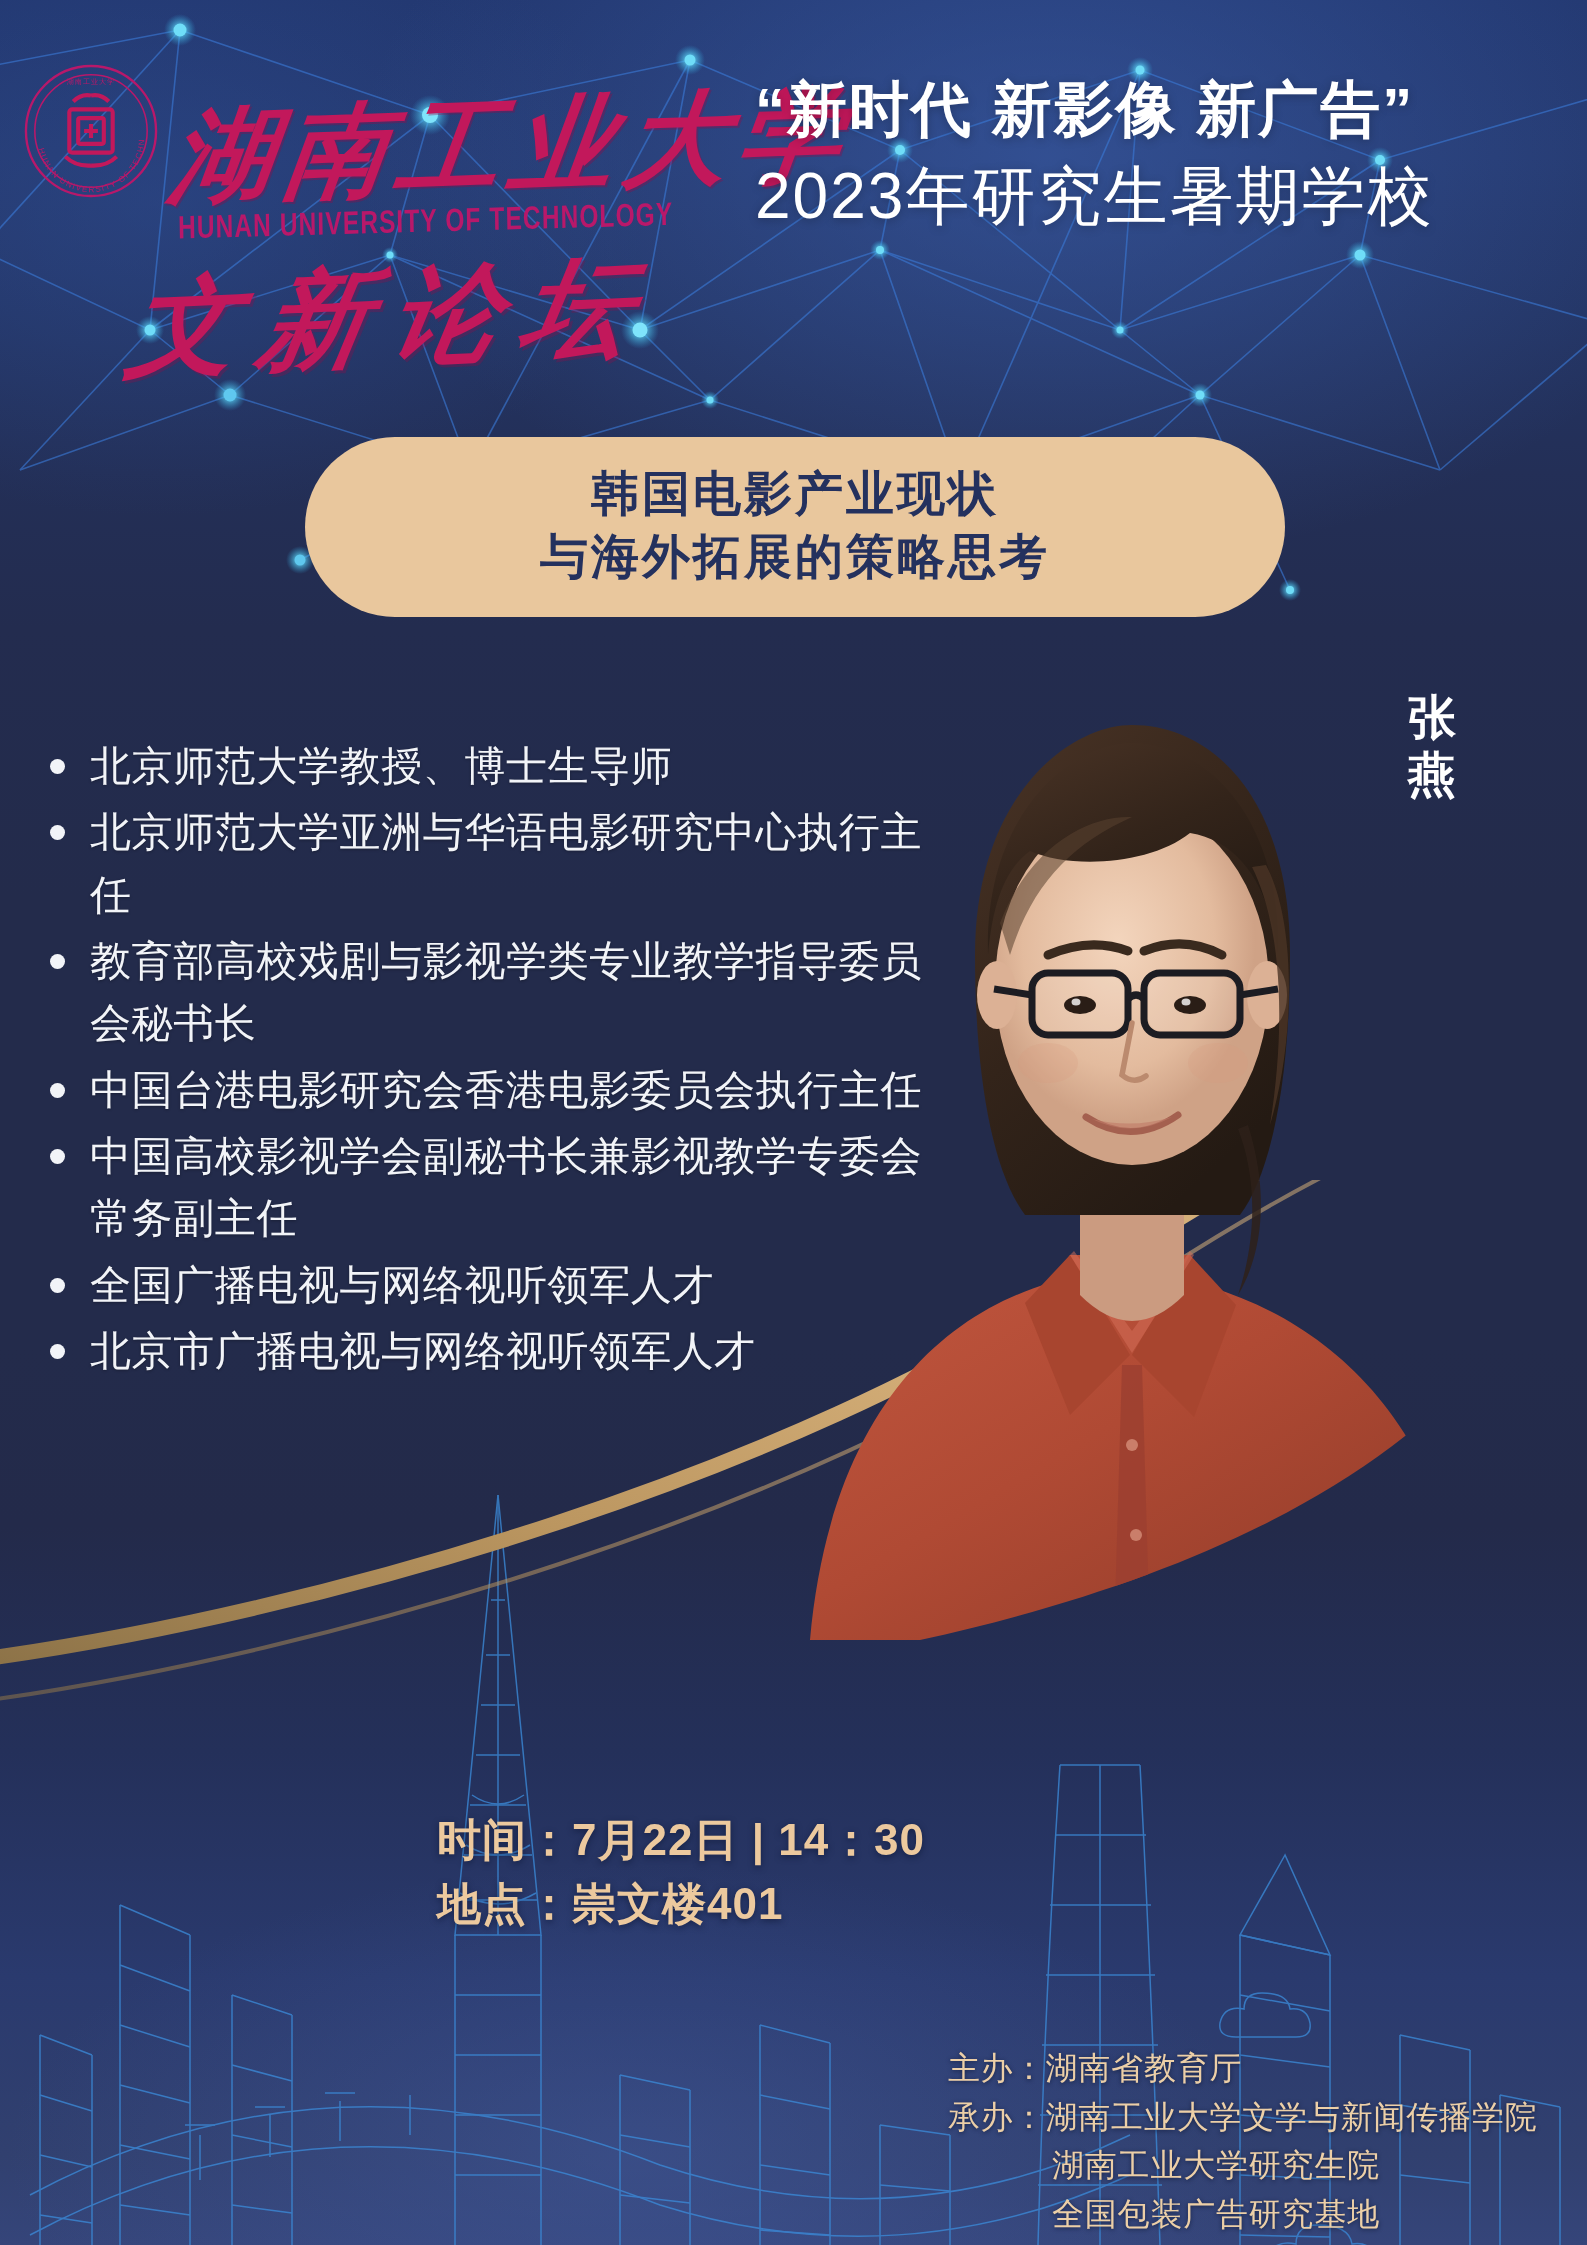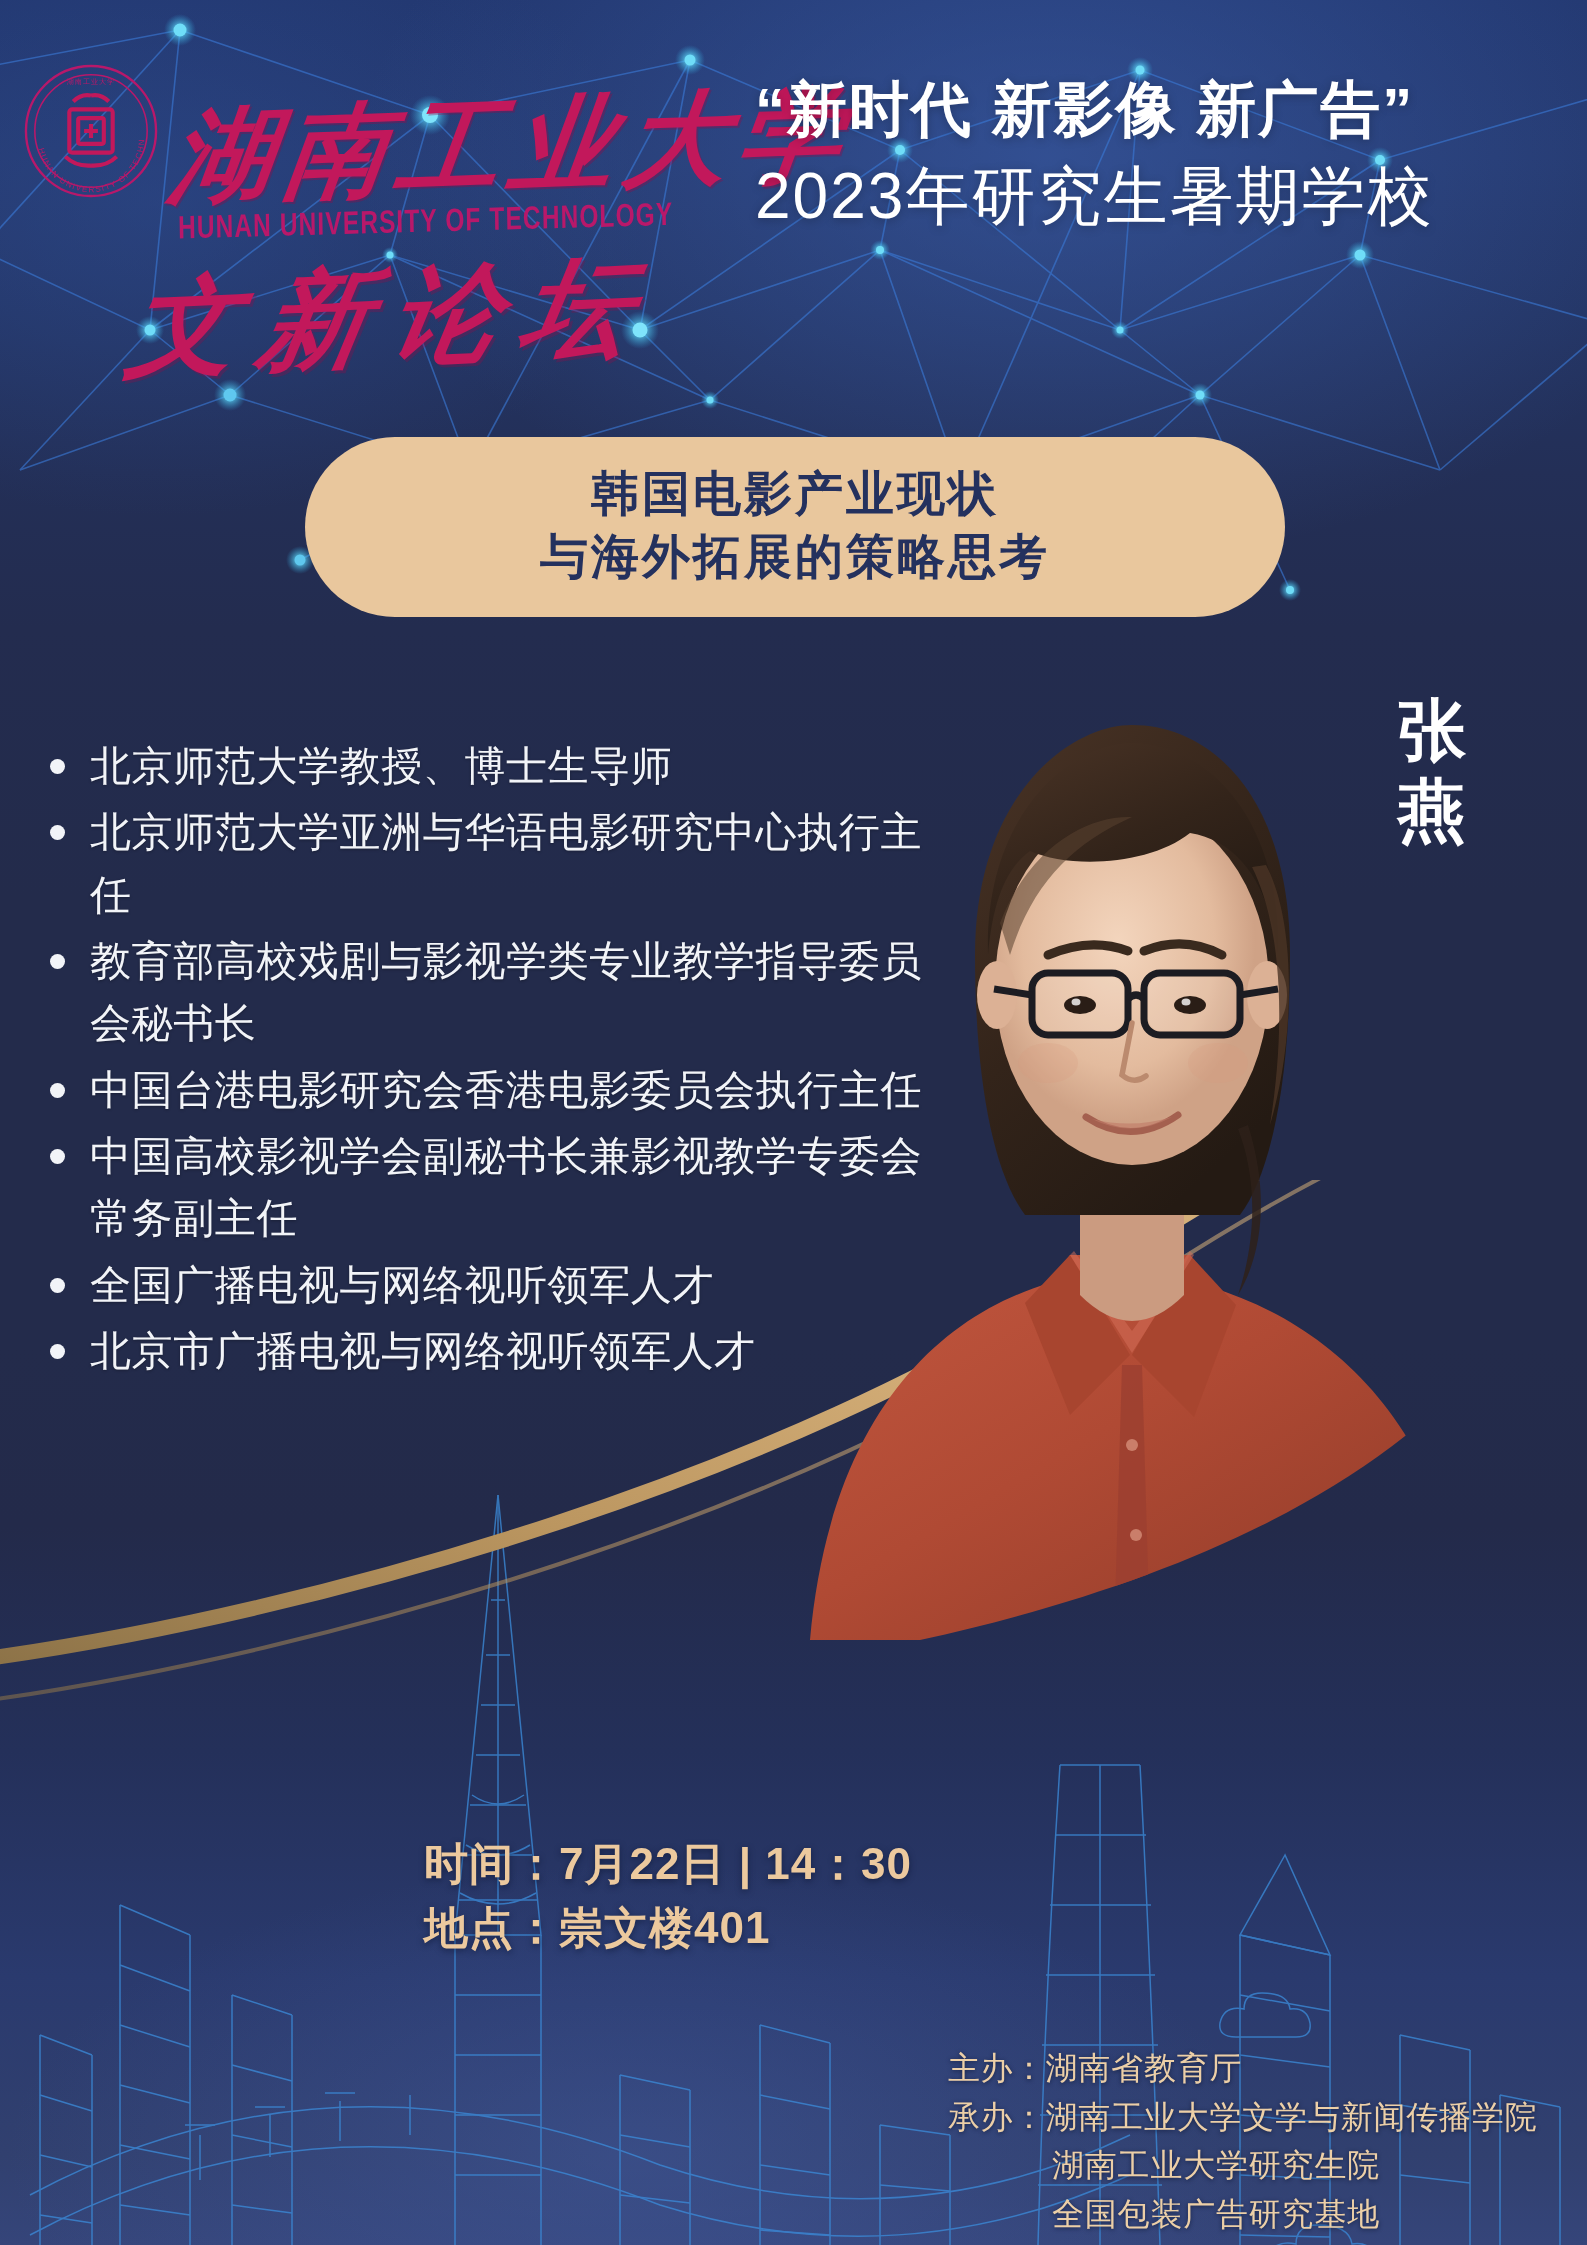--- a/index.html
+++ b/index.html
@@ -108,21 +108,21 @@
   }
   .title-line {
     color:#24315e; font-size:48px; font-weight:700;
     letter-spacing:3px; line-height:1.30; white-space:nowrap;text-align:right;
   }
 
   
   .speaker-name {
     position:absolute; left:1389px; top:690px;
     width:86px;
-    color:#ffffff; font-size:68px; font-weight:700;
+    color:#ffffff; font-size:48px; font-weight:700;
     line-height:1.18; text-align:center; letter-spacing:0;
   }
 
   
   .photo {
     position:absolute; left:770px; top:655px;
     width:720px; height:985px;
     overflow:hidden;
   }
   .photo svg { display:block; }
@@ -140,21 +140,21 @@
     text-shadow:0 1px 3px rgba(0,0,0,.3);
   }
   .bio li::before {
     content:""; position:absolute;
     left:20px; top:24px;
     width:15px; height:15px; border-radius:50%;
     background:#f2f4f8;
   }
 
   
-  .event { position:absolute; left:424px; top:1808px;margin-top:24px; }
+  .event { position:absolute; left:437px; top:1808px; }
   .event .row {
     color:#ecc99e; font-size:44px; font-weight:700;
     letter-spacing:1px; white-space:nowrap; line-height:1.45;
     text-shadow:0 2px 6px rgba(10,18,45,.55);
   }
 
   
   .orgs { position:absolute; left:948px; top:2044px; }
   .orgs .line {
     color:#eccfa7; font-size:32px; font-weight:400;

